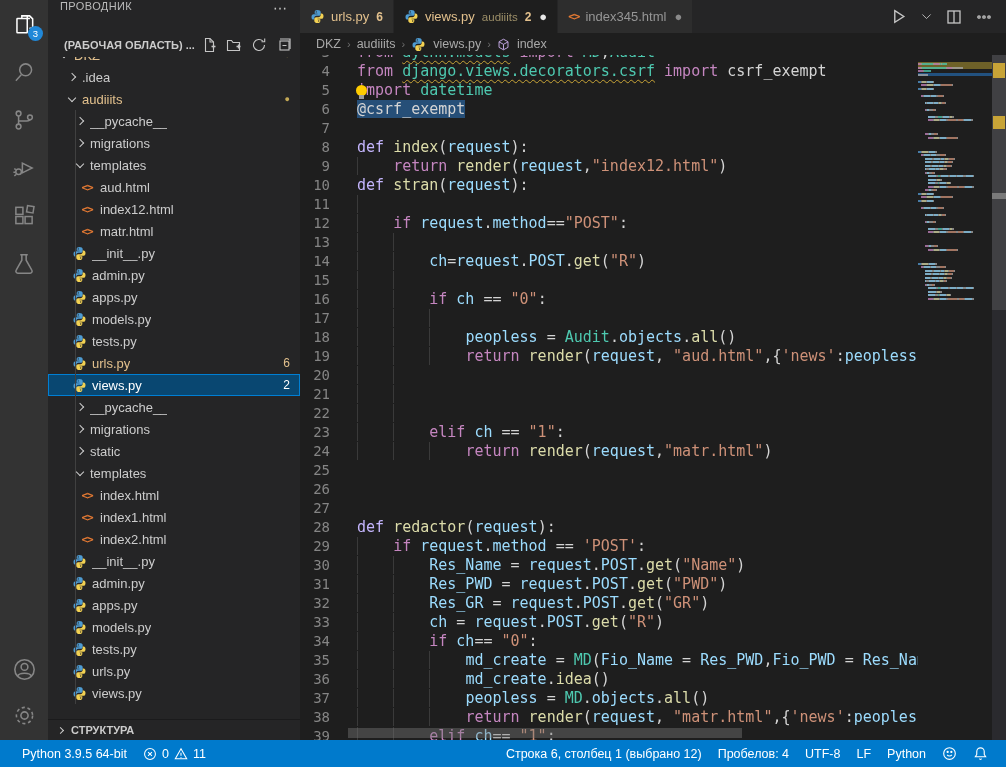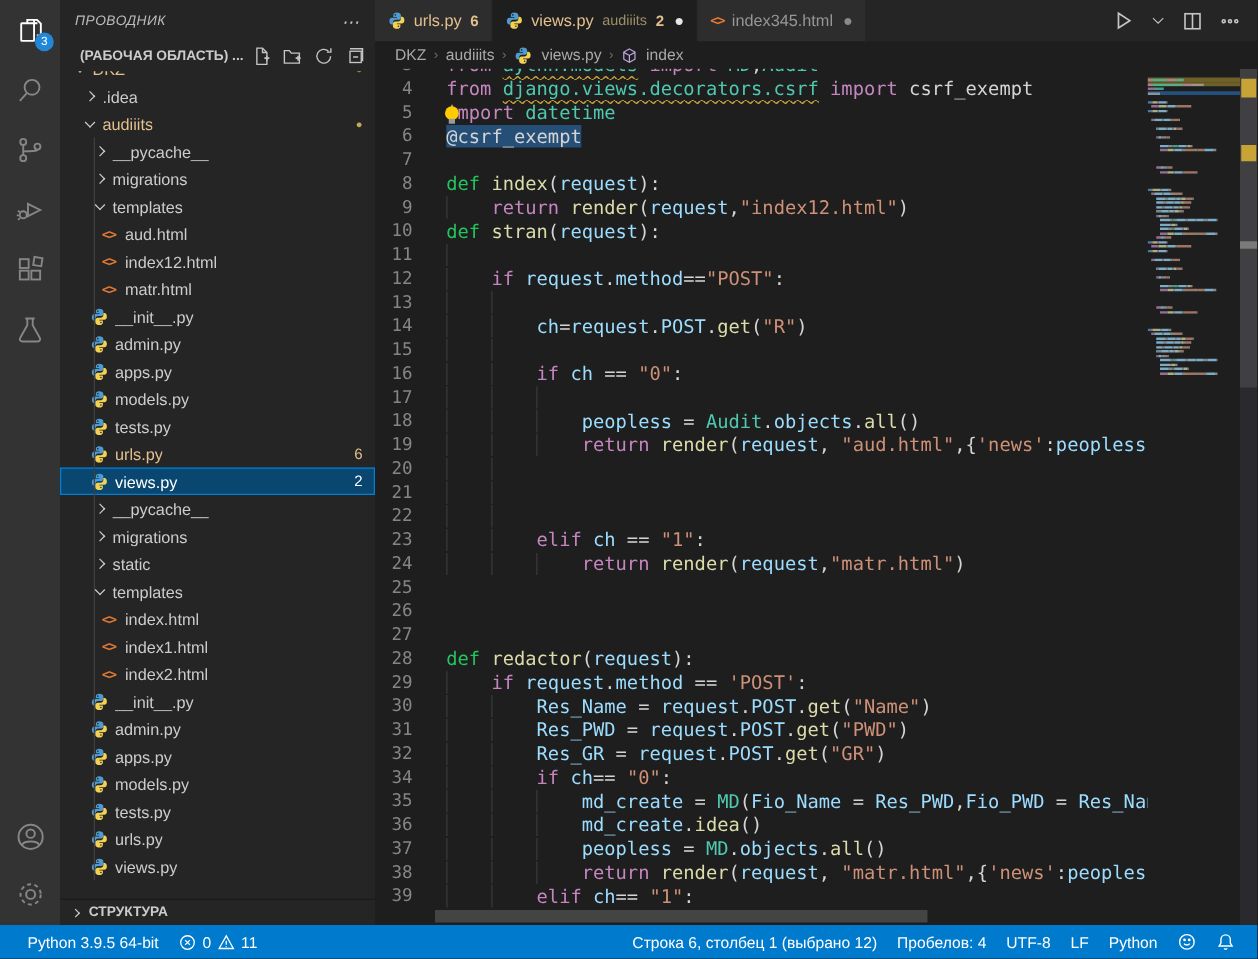--- a/index.html
+++ b/index.html
@@ -14,21 +14,21 @@
   .ab-item { height:48px; display:flex; align-items:center; justify-content:center; position:relative; cursor:pointer; }
   .ab-item svg { stroke:#868686; fill:none; stroke-width:1.4; }
   .ab-item.active svg { stroke:#ffffff; }
   .ab-badge { position:absolute; right:5px; bottom:7px; min-width:15px; height:15px; border-radius:50%;
               background:#2188d8; color:#fff; font-size:9.5px; display:flex; align-items:center; justify-content:center; }
   .ab-bottom { display:flex; flex-direction:column; padding-bottom:2px; }
   .ab-bottom .ab-item { height:46px; }
 
   
   #sidebar { width:252px; background:#252526; color:#cccccc; flex-shrink:0; display:flex; flex-direction:column; position:relative; }
-  .sb-title { height:33px; display:flex; align-items:center; padding:0 12px; font-size:11px; letter-spacing:.4px; color:#bbbbbb; flex-shrink:0;font-style:italic; }
+  .sb-title { height:33px; display:flex; align-items:flex-start; padding:0 12px; font-size:11px; letter-spacing:.4px; color:#bbbbbb; flex-shrink:0; }
   .sb-title .spacer { flex:1; }
   .sb-ellipsis { color:#c5c5c5; font-size:14px; letter-spacing:1px; cursor:pointer; }
   .sb-section { height:24px; display:flex; align-items:center; padding:0 8px 0 4px; font-size:11px; font-weight:bold; color:#cccccc; flex-shrink:0; }
   .sb-section .sec-label { white-space:nowrap; overflow:hidden; margin-left:2px; }
   .sb-section .spacer { flex:1; }
   .sec-icons { display:flex; gap:9px; }
   .sec-icons svg { stroke:#c5c5c5; fill:none; stroke-width:1.1; cursor:pointer; }
   #tree { flex:1; overflow:hidden; position:relative; font-size:13px; }
   #tree-inner { margin-top:-13px; }
   .trow { height:22px; display:flex; align-items:center; position:relative; color:#cccccc; cursor:pointer; white-space:nowrap; }
@@ -66,21 +66,21 @@
 
   #breadcrumb { height:22px; display:flex; align-items:center; padding-left:16px; font-size:12.5px; color:#a9a9a9; flex-shrink:0; gap:3px; }
   #breadcrumb .bc-sep { color:#6e6e6e; font-size:11px; margin:0 3px; }
   #breadcrumb .ficon { display:inline-flex; margin-right:4px; }
 
   #code-wrap { flex:1; position:relative; overflow:hidden; }
   #code-scroll { margin-top:-12px; }
   .line { height:19px; display:flex; font-family:"DejaVu Sans Mono",monospace; font-size:15px; line-height:19px; }
   .ln { width:30px; text-align:right; color:#858585; flex-shrink:0; font-size:14px; }
   .lc { margin-left:27px; white-space:pre; position:relative; }
-  .t-kw { color:#c586c0; } .t-kb { color:#22c55e;text-align:right; } .t-fn { color:#dcdcaa; }
+  .t-kw { color:#c586c0; } .t-kb { color:#c4b5fd;text-align:right; } .t-fn { color:#dcdcaa; }
   .t-v { color:#9cdcfe; } .t-cl { color:#4ec9b0; } .t-s { color:#ce9178; } .t-p { color:#d4d4d4; }
   .sq { text-decoration:underline; text-decoration-style:wavy; text-decoration-color:#c8a437; text-decoration-thickness:1px; text-underline-offset:3px; }
   .sel { background:#264f78; }
   .ind { box-shadow:inset 1px 0 0 #3a3a3a; }
   .bulb { position:absolute; left:-1px; top:4px; width:11px; height:11px; border-radius:50%; background:#fc0; z-index:3; }
   .bulb::after { content:""; position:absolute; left:3px; top:10px; width:5px; height:4px; background:#9a9a9a; }
 
   
   #minimap { position:absolute; top:0; bottom:0; left:618px; width:74px; background:#1e1e1e; overflow:hidden; padding-top:7px; }
   .mm-row { height:3.5px; line-height:0; white-space:nowrap; overflow:hidden; }
@@ -697,20 +697,24 @@
               <span class="ln">30</span>
               <span class="lc"><span class="ind">    </span><span class="ind">    </span><span class="t-v">Res_Name</span><span class="t-p"> = </span><span class="t-v">request</span><span class="t-p">.</span><span class="t-v">POST</span><span class="t-p">.</span><span class="t-fn">get</span><span class="t-p">(</span><span class="t-s">"Name"</span><span class="t-p">)</span></span>
             </div>
             <div class="line">
               <span class="ln">31</span>
               <span class="lc"><span class="ind">    </span><span class="ind">    </span><span class="t-v">Res_PWD</span><span class="t-p"> = </span><span class="t-v">request</span><span class="t-p">.</span><span class="t-v">POST</span><span class="t-p">.</span><span class="t-fn">get</span><span class="t-p">(</span><span class="t-s">"PWD"</span><span class="t-p">)</span></span>
             </div>
             <div class="line">
               <span class="ln">32</span>
               <span class="lc"><span class="ind">    </span><span class="ind">    </span><span class="t-v">Res_GR</span><span class="t-p"> = </span><span class="t-v">request</span><span class="t-p">.</span><span class="t-v">POST</span><span class="t-p">.</span><span class="t-fn">get</span><span class="t-p">(</span><span class="t-s">"GR"</span><span class="t-p">)</span></span>
+            </div>
+            <div class="line">
+              <span class="ln">33</span>
+              <span class="lc"><span class="ind">    </span><span class="ind">    </span><span class="t-v">ch</span><span class="t-p"> = </span><span class="t-v">request</span><span class="t-p">.</span><span class="t-v">POST</span><span class="t-p">.</span><span class="t-fn">get</span><span class="t-p">(</span><span class="t-s">"R"</span><span class="t-p">)</span></span>
             </div>
             <div class="line">
               <span class="ln">34</span>
               <span class="lc"><span class="ind">    </span><span class="ind">    </span><span class="t-kw">if</span><span class="t-p"> </span><span class="t-v">ch</span><span class="t-p">== </span><span class="t-s">"0"</span><span class="t-p">:</span></span>
             </div>
             <div class="line">
               <span class="ln">35</span>
               <span class="lc"><span class="ind">    </span><span class="ind">    </span><span class="ind">    </span><span class="t-v">md_create</span><span class="t-p"> = </span><span class="t-cl">MD</span><span class="t-p">(</span><span class="t-v">Fio_Name</span><span class="t-p"> = </span><span class="t-v">Res_PWD</span><span class="t-p">,</span><span class="t-v">Fio_PWD</span><span class="t-p"> = </span><span class="t-v">Res_Name</span><span class="t-p">,</span></span>
             </div>
             <div class="line">

